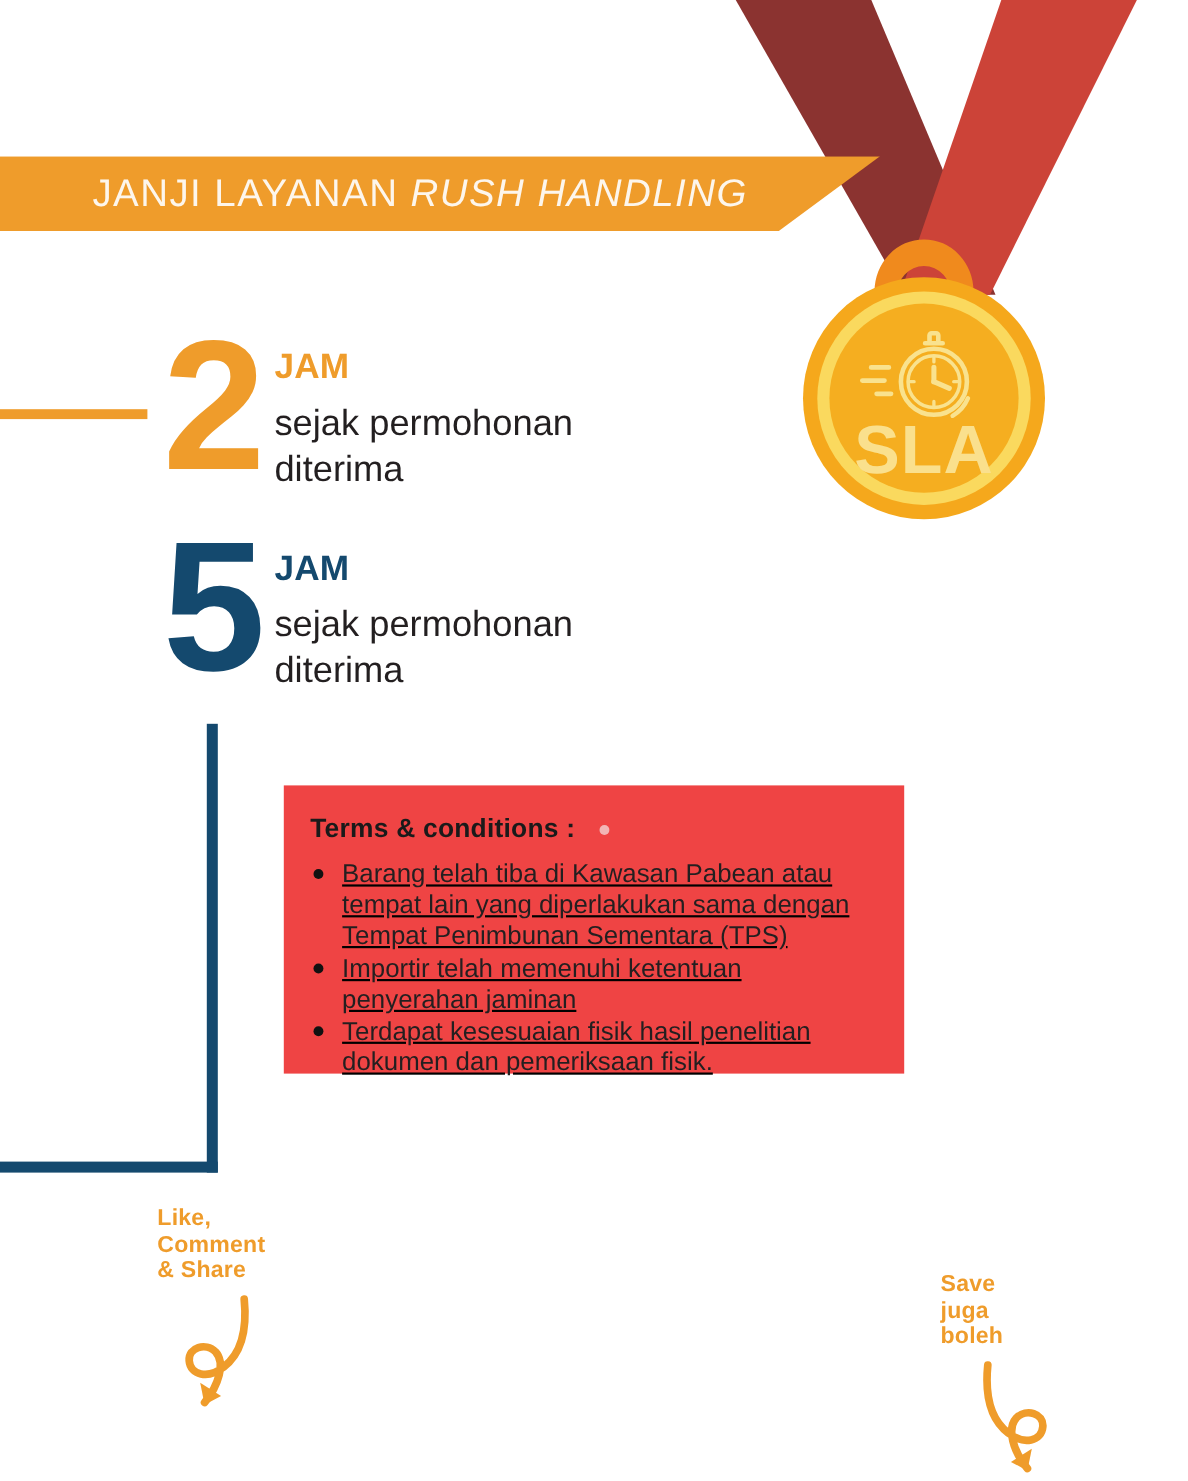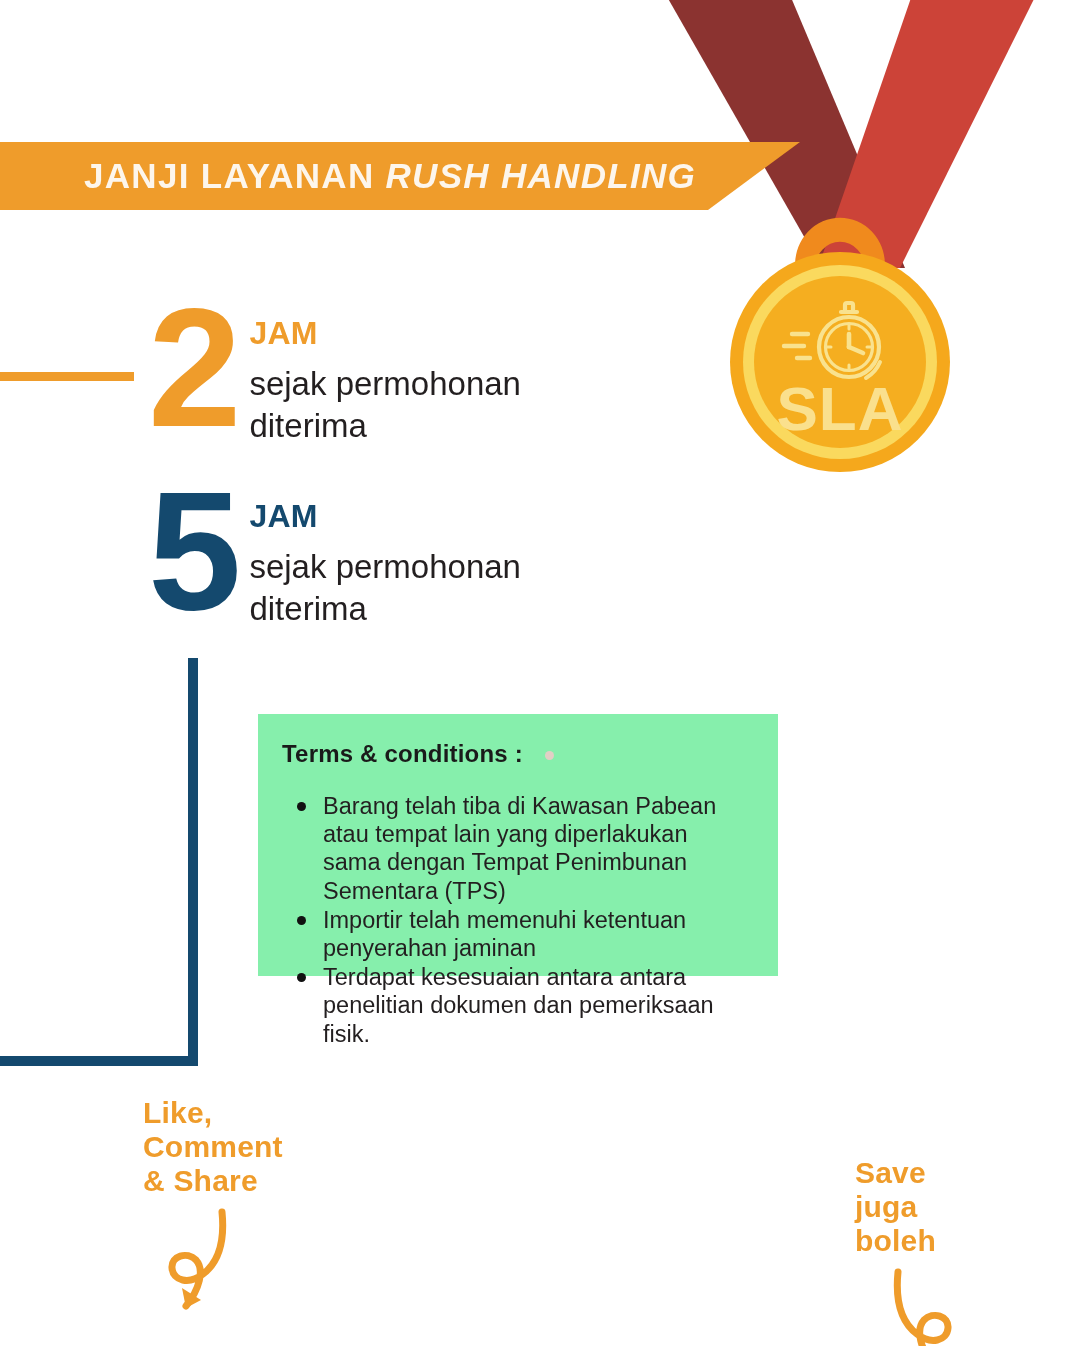--- a/index.html
+++ b/index.html
@@ -36,21 +36,21 @@
     background: #EF9C2B;
     -webkit-clip-path: polygon(0 0, 100% 0, 88.5% 100%, 0 100%);
     clip-path: polygon(0 0, 100% 0, 88.5% 100%, 0 100%);
     display: flex;
     align-items: center;
     z-index: 3;
   }
   .banner-title {
     color: #FDF6EC;
     font-size: 35px;
-    font-weight: bold;
+    font-weight: normal;
     letter-spacing: 1.3px;
     margin-left: 84px;
     white-space: nowrap;
   }
   .banner-title .ital {
     font-style: italic;
   }
 
   
   .rule-orange {
@@ -120,23 +120,23 @@
     line-height: 1.28;
     margin-top: 14px;
     max-width: 340px;
   }
 
   
   .terms-box {
     position: absolute;
     left: 258px;
     top: 714px;
-    width: 520px;
+    width: 564px;
     height: 262px;
-    background: #86efac;
+    background: #ef4444;
     z-index: 4;
     box-sizing: border-box;
     padding: 26px 30px 0 24px;
   }
   .terms-title {
     font-size: 24px;
     font-weight: bold;
     color: #1A1A1A;
     letter-spacing: 0.2px;
     margin: 0 0 12px 0;
@@ -148,22 +148,23 @@
     width: 9px;
     height: 9px;
     border-radius: 50%;
     background: #F2C9C9;
     margin-left: 22px;
     vertical-align: middle;
     opacity: 0.85;
   }
   .terms-list {
     list-style: none;
-    margin: 12px;
+    margin: 0;
     padding: 0;
+    text-decoration: underline;
   }
   .terms-list li {
     position: relative;
     padding-left: 29px;
     font-size: 23.5px;
     color: #231F20;
     line-height: 1.2;
     margin-bottom: 1px;
   }
   .terms-list li::before {
@@ -179,21 +180,21 @@
 
   
   .cta {
     position: absolute;
     z-index: 4;
   }
   .cta-left  { left: 143px; top: 1096px; }
   .cta-right { left: 855px; top: 1156px; }
   .cta-text {
     color: #EF9C2B;
-    font-size: 30px;
+    font-size: 21px;
     font-weight: bold;
     line-height: 1.13;
     letter-spacing: 0.2px;
     white-space: pre-line;
   }
   .cta-arrow {
     margin-top: 10px;
   }
   .cta-right .cta-arrow { margin-left: 16px; }
   .cta-left  .cta-arrow { margin-left: 16px; }
@@ -258,21 +259,21 @@
     </div>
   </div>
 
   <div class="terms-box">
     <div class="terms-title">
       <span>Terms &amp; conditions :</span><span class="terms-title-dot"></span>
     </div>
     <ul class="terms-list">
       <li>Barang telah tiba di Kawasan Pabean atau tempat lain yang diperlakukan sama dengan Tempat Penimbunan Sementara (TPS)</li>
       <li>Importir telah memenuhi ketentuan penyerahan jaminan</li>
-      <li>Terdapat kesesuaian antara antara penelitian dokumen dan pemeriksaan fisik.</li>
+      <li>Terdapat kesesuaian fisik hasil penelitian dokumen dan pemeriksaan fisik.</li>
     </ul>
   </div>
 
   <div class="cta cta-left">
     <div class="cta-text">Like,
 Comment
 &amp; Share</div>
     <svg class="cta-arrow" width="90" height="110" viewBox="0 0 90 110" xmlns="http://www.w3.org/2000/svg">
       <path d="M63 4 C 66 34, 60 54, 44 66 C 30 77, 14 73, 13 60 C 12 48, 28 43, 37 52 C 46 62, 40 82, 27 98" fill="none" stroke="#EF9C2B" stroke-width="7" stroke-linecap="round"></path>
       <path d="M27 100 L 23 80 L 42 92 Z" fill="#EF9C2B"></path>

